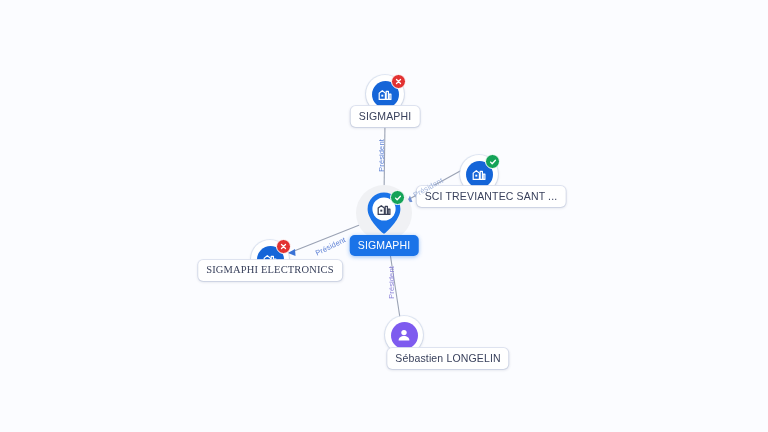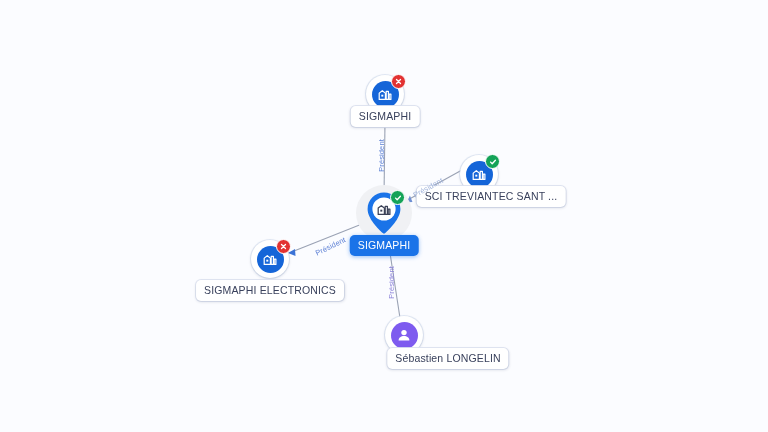--- a/index.html
+++ b/index.html
@@ -236,21 +236,21 @@
           <rect x="4.3" y="8.7" width="2" height="1.9" fill="#ffffff"></rect>
         </svg>
       </div>
       <div class="badge ko">
         <svg width="7" height="7" viewBox="0 0 7 7">
           <path d="M1.5 1.5 L5.5 5.5 M5.5 1.5 L1.5 5.5" stroke="#ffffff" stroke-width="1.3" stroke-linecap="round"></path>
         </svg>
       </div>
     </div>
   </div>
-  <div class="node-label" style="left:270px; top:280px;">SIGMAPHI ELECTRONICS</div>
+  <div class="node-label" style="left:270px; top:260px;font-family:Liberation Serif, serif;">SIGMAPHI ELECTRONICS</div>
 
   <div class="node" style="left:404px; top:335px;">
     <div class="node-disc">
       <div class="inner person">
         <svg width="16" height="16" viewBox="0 0 16 16">
           <circle cx="8" cy="5.6" r="2.7" fill="#ffffff"></circle>
           <path d="M2.6 13.6c0-3.0 2.4-4.6 5.4-4.6s5.4 1.6 5.4 4.6z" fill="#ffffff"></path>
         </svg>
       </div>
     </div>

